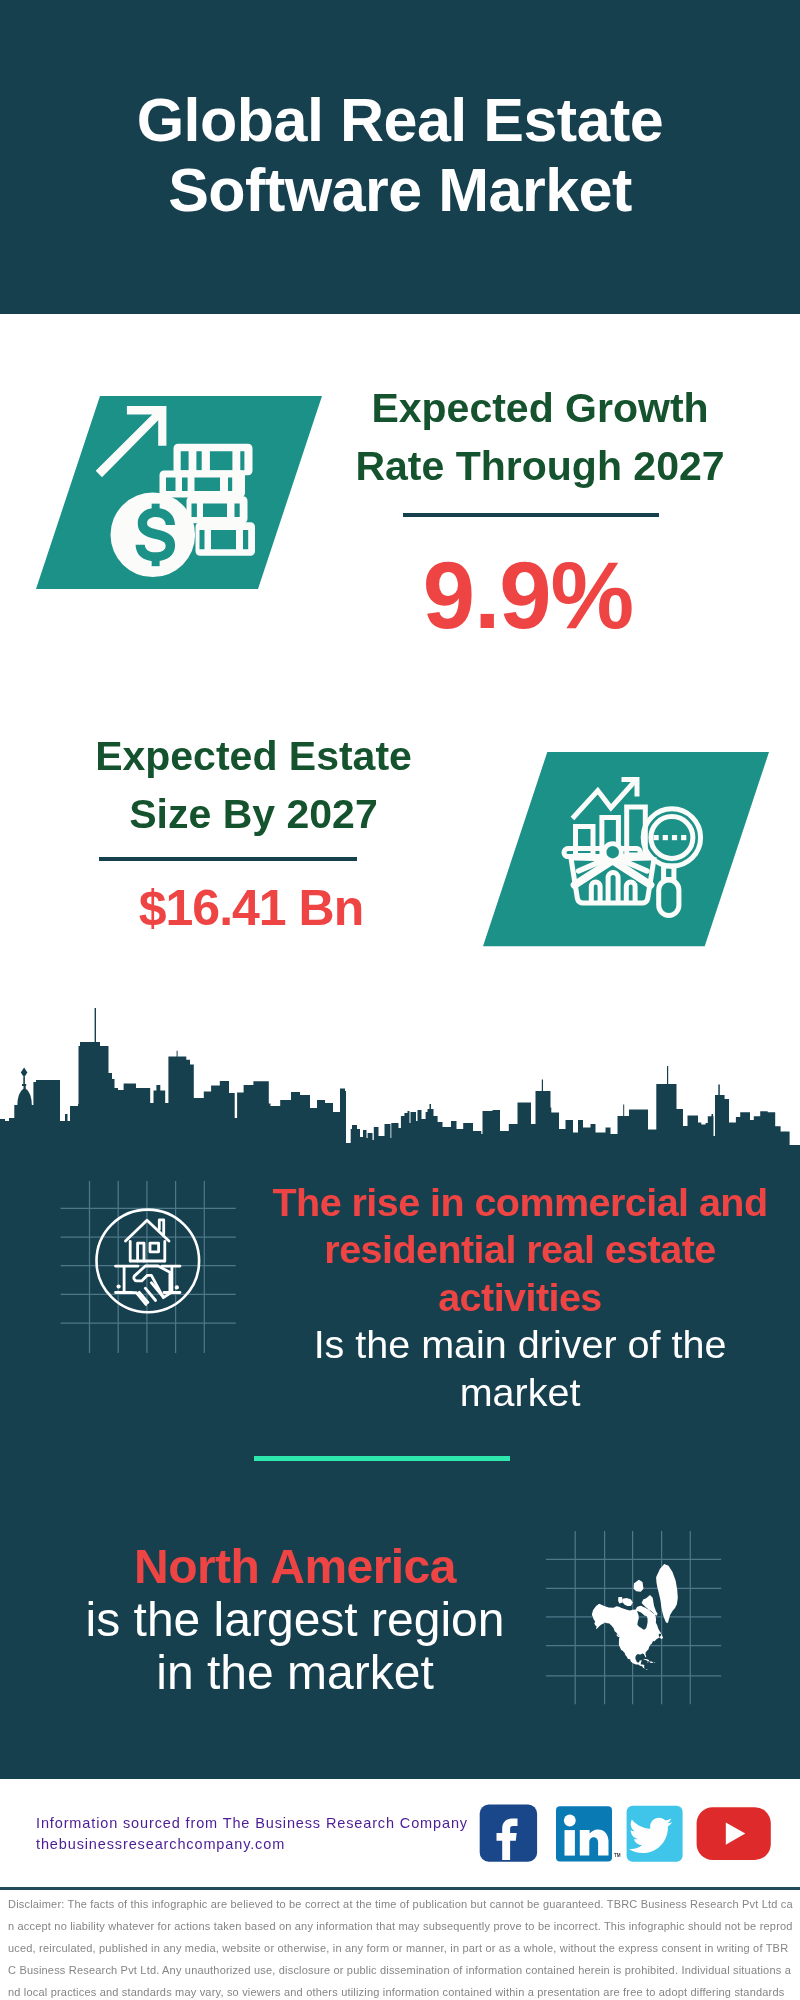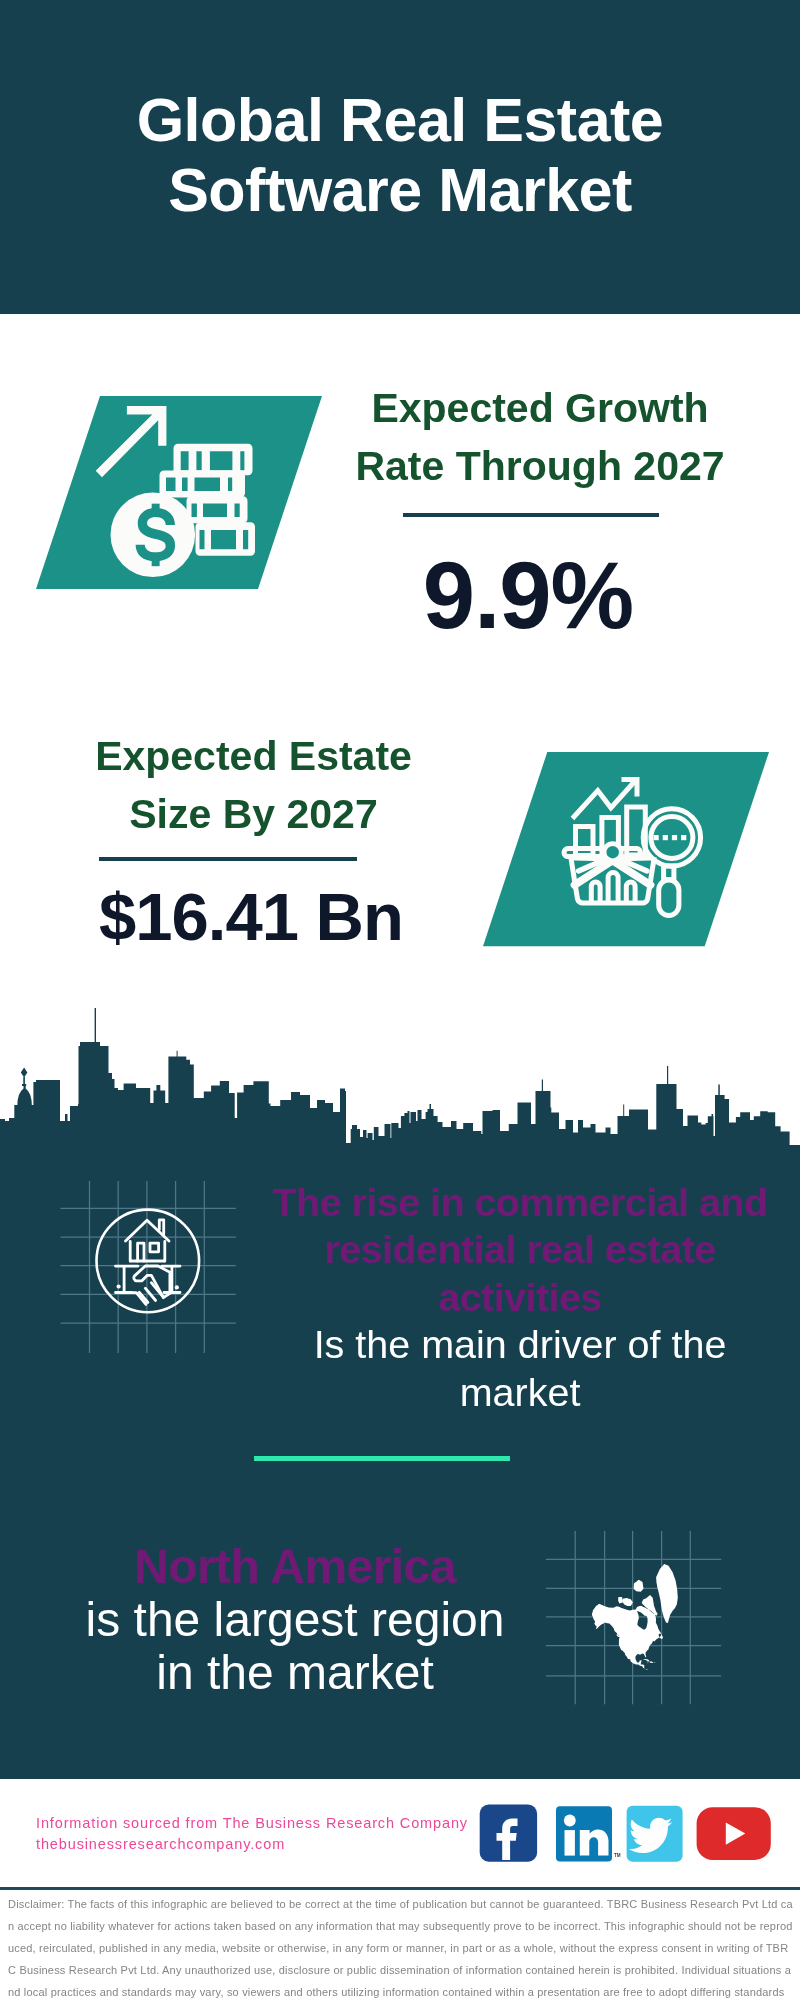--- a/index.html
+++ b/index.html
@@ -11,29 +11,29 @@
   .header h1{margin:0;position:absolute;left:0;top:85px;width:800px;text-align:center;color:#fff;
              font-size:61px;font-weight:bold;line-height:1.148;letter-spacing:-0.5px;}
 
   
   .para{position:absolute;}
   .para svg{display:block;}
 
   
   .stat-title{position:absolute;color:#14532d;font-size:41px;font-weight:bold;line-height:1.42;text-align:center;letter-spacing:0px;}
   .rule{position:absolute;height:4px;background:#17404f;}
-  .stat-val{position:absolute;color:#0f172a;font-weight:bold;text-align:center;line-height:1;letter-spacing:-1px;}
+  .stat-val{position:absolute;color:#ef4444;font-weight:bold;text-align:center;line-height:1;letter-spacing:-1px;}
 
   
   .dark{position:absolute;left:0;width:800px;background:#17404f;}
   .grid-bg{position:absolute;}
   .drv-text{position:absolute;text-align:center;color:#fff;font-size:39.5px;font-weight:normal;line-height:1.2;}
-  .drv-text b{color:#701a75;font-weight:bold;letter-spacing:-0.55px;}
+  .drv-text b{color:#ef4444;font-weight:bold;letter-spacing:-0.55px;}
   .sep{position:absolute;height:5px;background:#2ee8ae;}
-  .src{position:absolute;color:#ec4899;font-size:14.5px;line-height:21px;letter-spacing:0.87px;}
+  .src{position:absolute;color:#4c1d95;font-size:14.5px;line-height:21px;letter-spacing:0.87px;}
   .social{position:absolute;}
   .hr{position:absolute;height:2.5px;background:#214a5b;left:0;width:800px;}
   .disc{position:absolute;color:#858585;font-size:11px;line-height:22px;letter-spacing:0.19px;word-break:break-all;text-align:left;}
 </style>
 </head>
 <body>
 
 <div class="page">
 
   <div class="header">
@@ -117,21 +117,21 @@
           <rect x="662.7" y="835" width="5.2" height="5.2"></rect>
           <rect x="671.9" y="835" width="5.2" height="5.2"></rect>
           <rect x="681.1" y="835" width="5.2" height="5.2"></rect>
         </g>
         <path d="M663.6,866 h10.3 v13.4 h-10.3 z"></path>
         <path d="M658.7,890 a10.1,10.1 0 0 1 20.2,0 v15.3 a10.1,10.1 0 0 1 -20.2,0 z"></path>
       </g>
     </svg>
   </div>
   <div class="rule" style="left:99px;top:857px;width:258px;"></div>
-  <div class="stat-val" style="left:41px;top:883px;width:420px;font-size:67px;">$16.41 Bn</div>
+  <div class="stat-val" style="left:41px;top:883px;width:420px;font-size:50px;">$16.41 Bn</div>
 
   <div class="dark" style="top:1000px;height:779px;background:transparent;">
     <svg width="800" height="779" viewBox="0 0 800 779" style="display:block;">
       <rect x="0" y="145" width="800" height="634" fill="#17404f"></rect>
       <g transform="translate(0,-1000)" fill="#17404f">
         <path d="M17.3,1106 q0,-13 6.2,-17.5 l0,-4.5 h2.2 l0,4.5 q6.2,4.5 6.2,17.5 z"></path>
         <rect x="23.3" y="1077" width="1.6" height="9"></rect>
         <path d="M24.1,1067.5 l3.3,5 l-3.3,5 l-3.3,-5 z"></path>
         <rect x="22" y="1084" width="4.2" height="2"></rect>
       </g>

